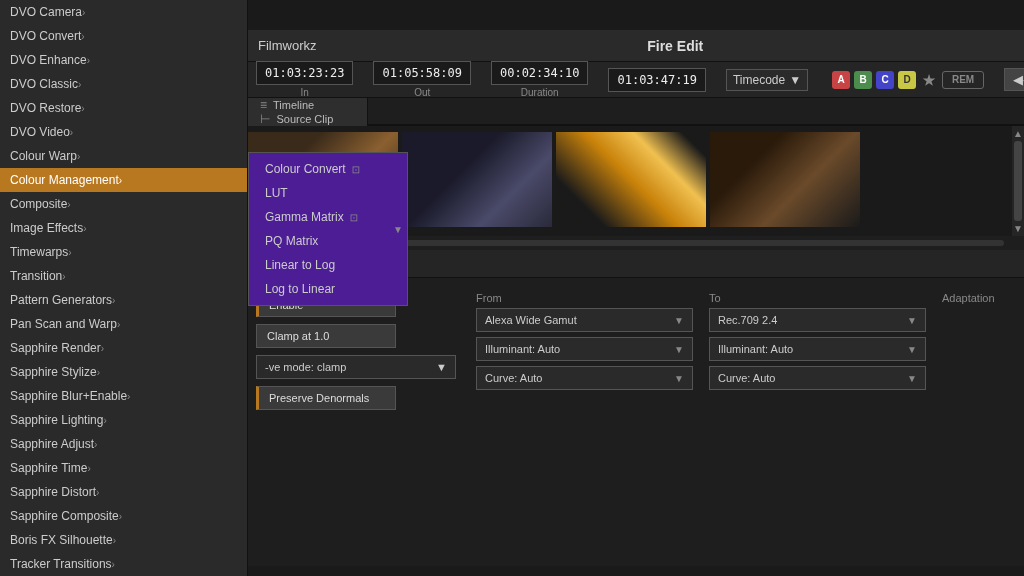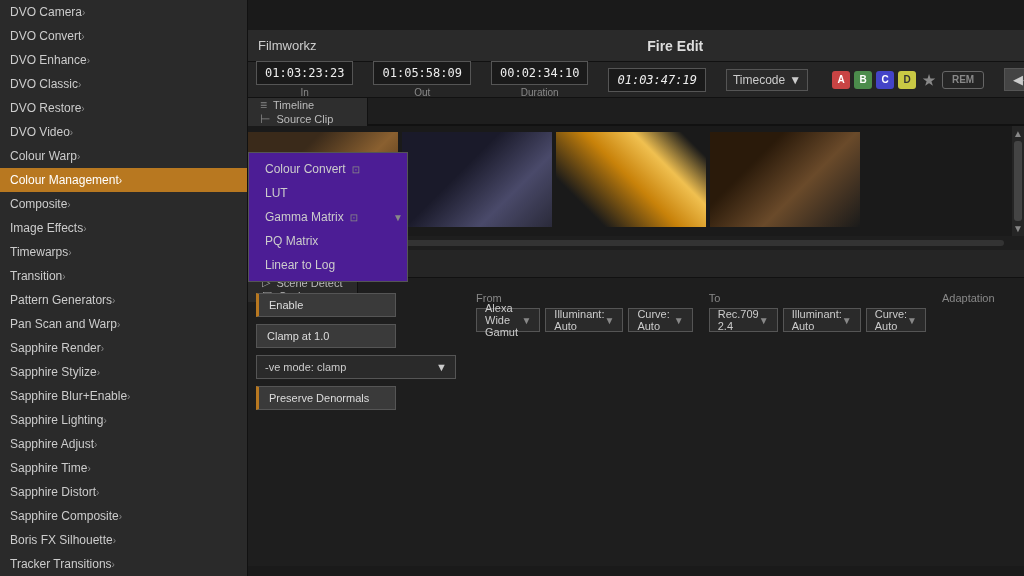--- a/index.html
+++ b/index.html
@@ -281,21 +281,21 @@
       padding: 0 8px;
     }
     .col-label {
       color: #888;
       font-size: 11px;
       margin-bottom: 4px;
       display: block;
     }
     .dropdown-row {
       display: flex;
-      flex-direction: row;
+      flex-direction: column;
       gap: 5px;
     }
     .dropdown-box {
       background: #2a2a2a;
       border: 1px solid #555;
       color: #ccc;
       font-size: 11px;
       padding: 3px 8px;
       height: 24px;
       display: flex;
@@ -450,20 +450,23 @@
       <div class="submenu-item">
         <span>Gamma Matrix</span>
         <span class="sub-icon">⊡</span>
       </div>
       <div class="submenu-item">
         <span>PQ Matrix</span>
       </div>
       <div class="submenu-item">
         <span>Linear to Log</span>
       </div>
+      <div class="submenu-item">
+        <span>Log to Linear</span>
+      </div>
     </div>
   <div id="submenu-scroll-btn" style="position:absolute;right:0;top:50%;transform:translateY(-50%);padding:2px 4px;cursor:pointer;color:#888;font-size:10px;">▼</div>
 </div>
 
 <div id="main">
 
   <div id="topbar">
     <span class="title-left">Filmworkz</span>
     <span class="title-center">Fire Edit</span>
   </div>
@@ -474,21 +477,21 @@
       <span class="tc-label">In</span>
     </div>
     <div style="display:flex;flex-direction:column;align-items:center;gap:2px;">
       <div class="tc-box">01:05:58:09</div>
       <span class="tc-label">Out</span>
     </div>
     <div style="display:flex;flex-direction:column;align-items:center;gap:2px;">
       <div class="tc-box">00:02:34:10</div>
       <span class="tc-label">Duration</span>
     </div>
-    <div style="display:flex;flex-direction:column;align-items:center;gap:2px;font-style:italic;">
+    <div style="display:flex;flex-direction:column;align-items:center;gap:2px;">
       <div class="tc-box">01:03:47:19</div>
     </div>
 
     <div class="tc-dropdown">
       <span>Timecode</span>
       <span>▼</span>
     </div>
 
     <div class="badge-row">
       <div class="badge badge-a">A</div>

